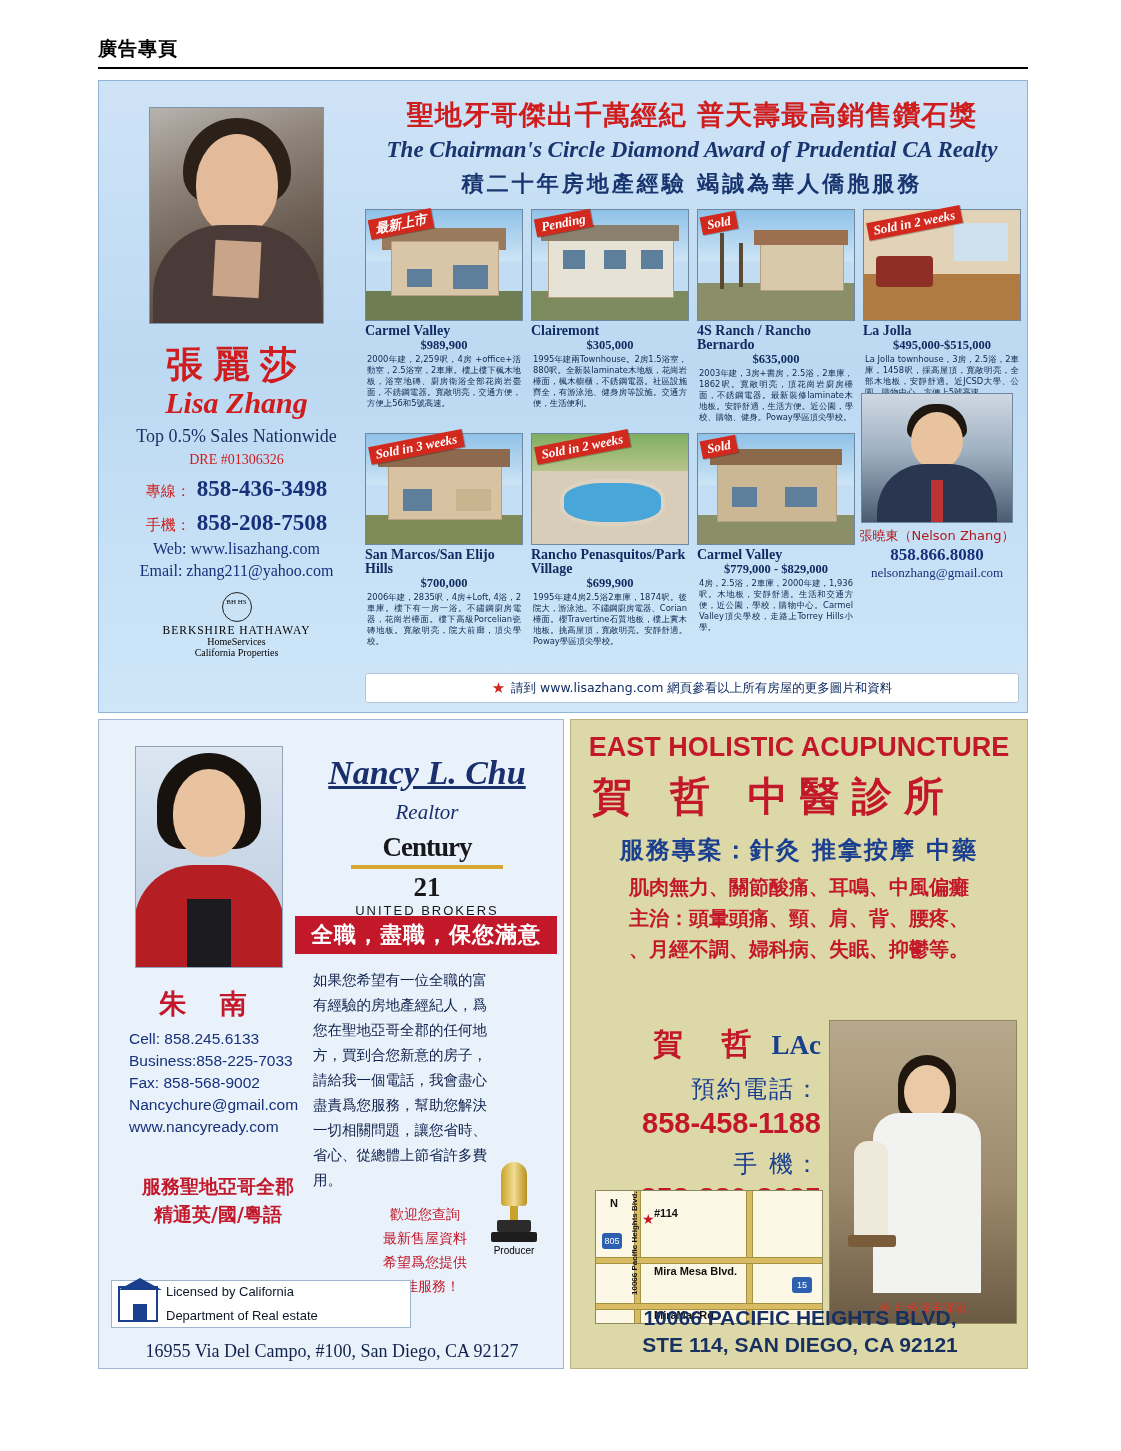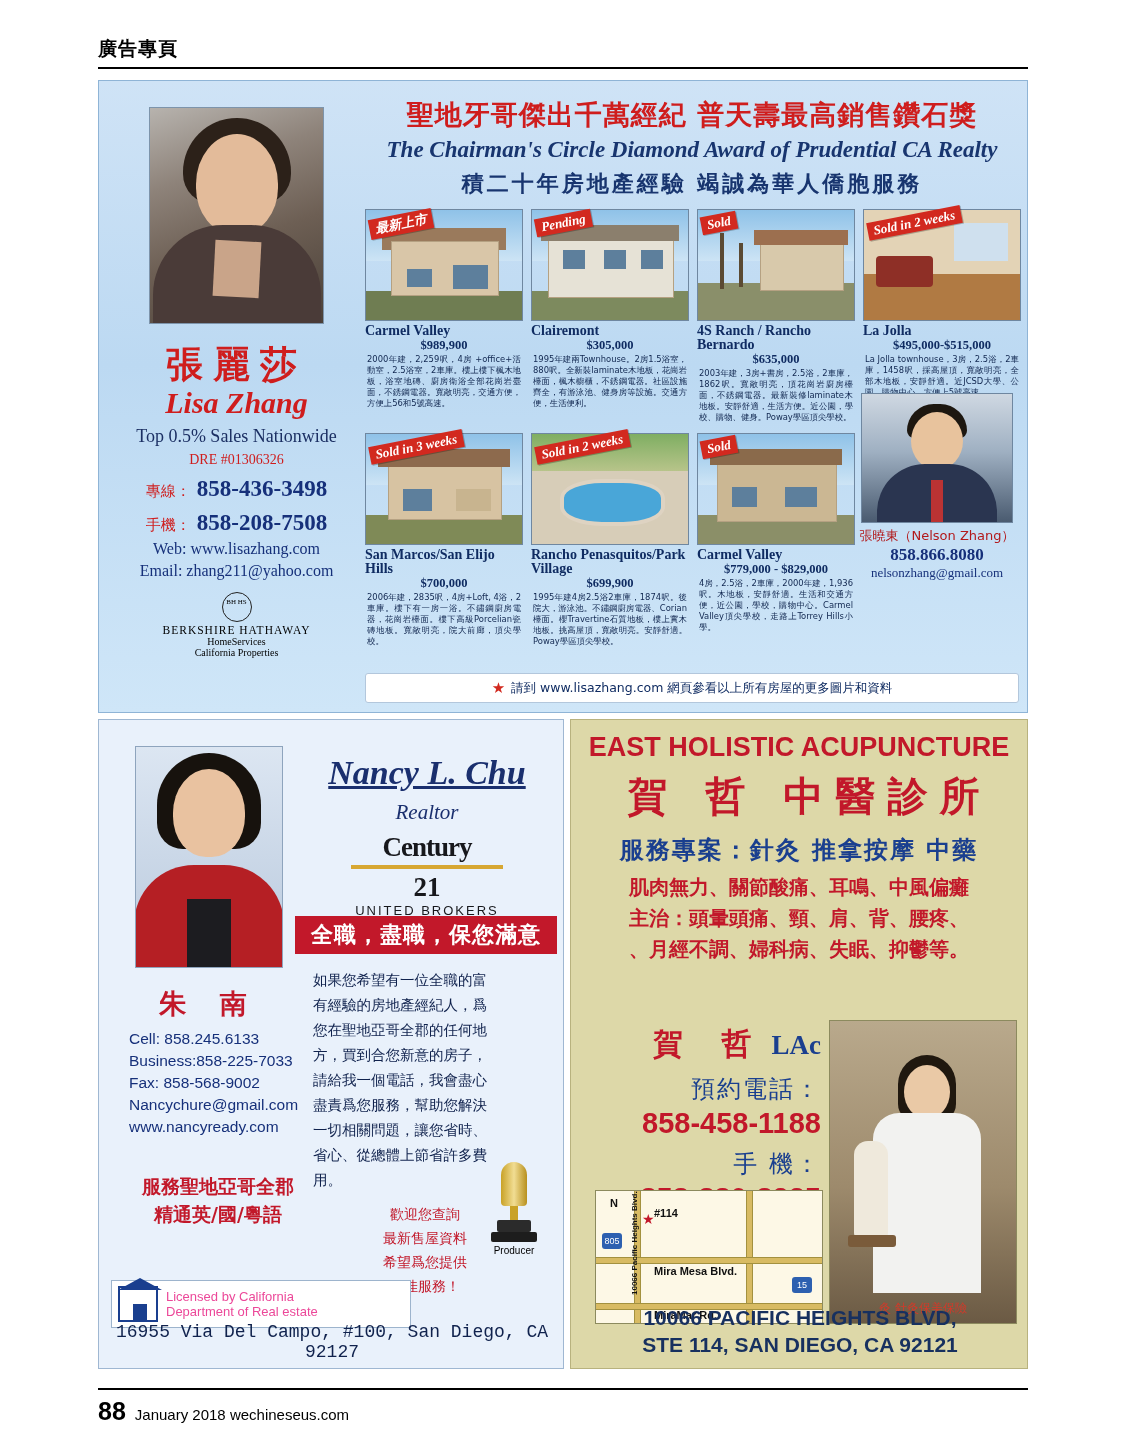--- a/index.html
+++ b/index.html
@@ -557,30 +557,30 @@
   .eho .eho-icon:before {
     content:""; position:absolute; left:-2px; top:-10px; width:0; height:0;
     border-left:22px solid transparent; border-right:22px solid transparent; border-bottom:12px solid #1a3f8f;
   }
   .eho .eho-icon:after {
     content:""; position:absolute; left:13px; bottom:0; width:14px; height:16px; background:#1a3f8f;
   }
   .eho .eho-text {
     font-family: "Liberation Sans", sans-serif;
     font-size: 13px;
-    line-height: 15px;
-    color: #ec4899;
+    line-height: 24px;
+    color: #0f172a;
   }
   .nancy-addr {
     position: absolute;
     left: 0;
     bottom: 6px;
     width: 466px;
     text-align: center;
-    font-family: Liberation Mono, monospace;
+    font-family: Liberation Serif, serif;
     font-size: 18px;
     color: #10224d;
   }
 
   
   .ad-acu {
     position: absolute;
     left: 570px;
     top: 719px;
     width: 458px;
@@ -592,21 +592,21 @@
   .acu-title-en {
     text-align: center;
     font-family: "Liberation Sans", sans-serif;
     font-size: 27px;
     font-weight: bold;
     color: #c2182a;
     margin-top: 12px;
     letter-spacing: 0px;
   }
   .acu-title-cn {
-    text-align: center;
+    text-align: left;
     font-family: "DejaVu Sans", sans-serif;
     font-size: 40px;
     font-weight: bold;
     color: #c2182a;
     letter-spacing: 12px;
     margin-top: 6px;
     padding-left: 21px;
   }
   .acu-sub {
     text-align: center;
@@ -995,21 +995,14 @@
       <div class="p-stand"></div>
       <div class="p-cap">灸 針灸保美保險</div>
     </div>
 
     <div class="acu-addr">
       <div>10066 PACIFIC HEIGHTS BLVD,</div>
       <div>STE 114, SAN DIEGO, CA 92121</div>
     </div>
   </div>
 
-  <div class="page-footer">
-    <div class="ftr-rule"></div>
-    <div class="ftr-line">
-      <span class="pagenum">88</span>
-      <span class="ftr-meta">January 2018  wechineseus.com</span>
-    </div>
-  </div>
 
 </div>
 
 </body></html>

